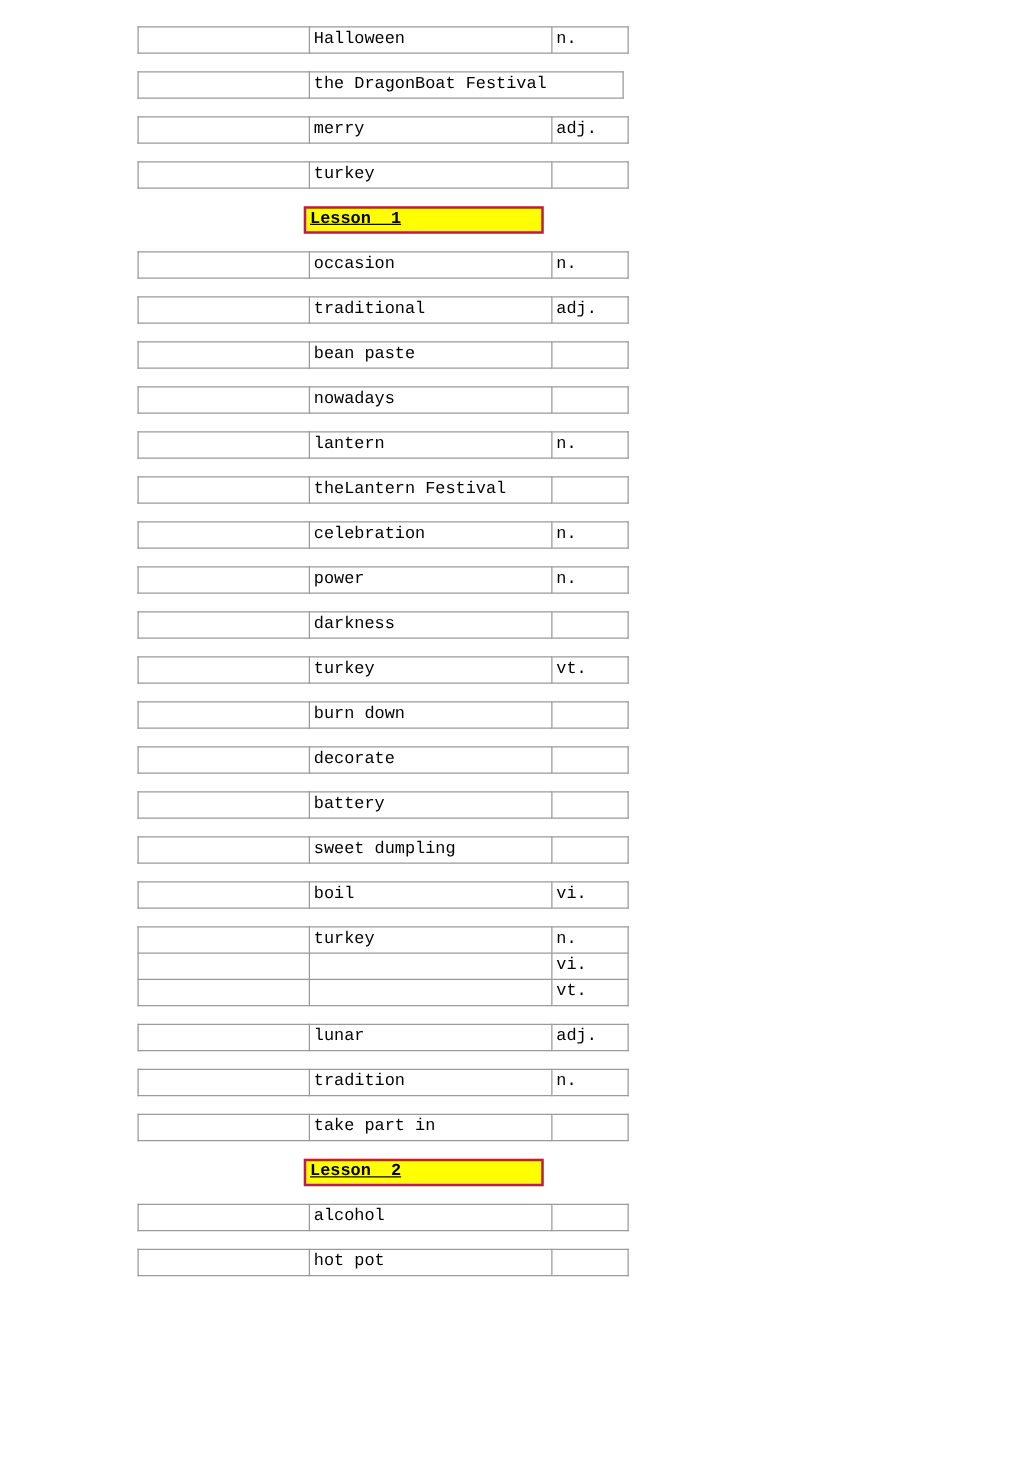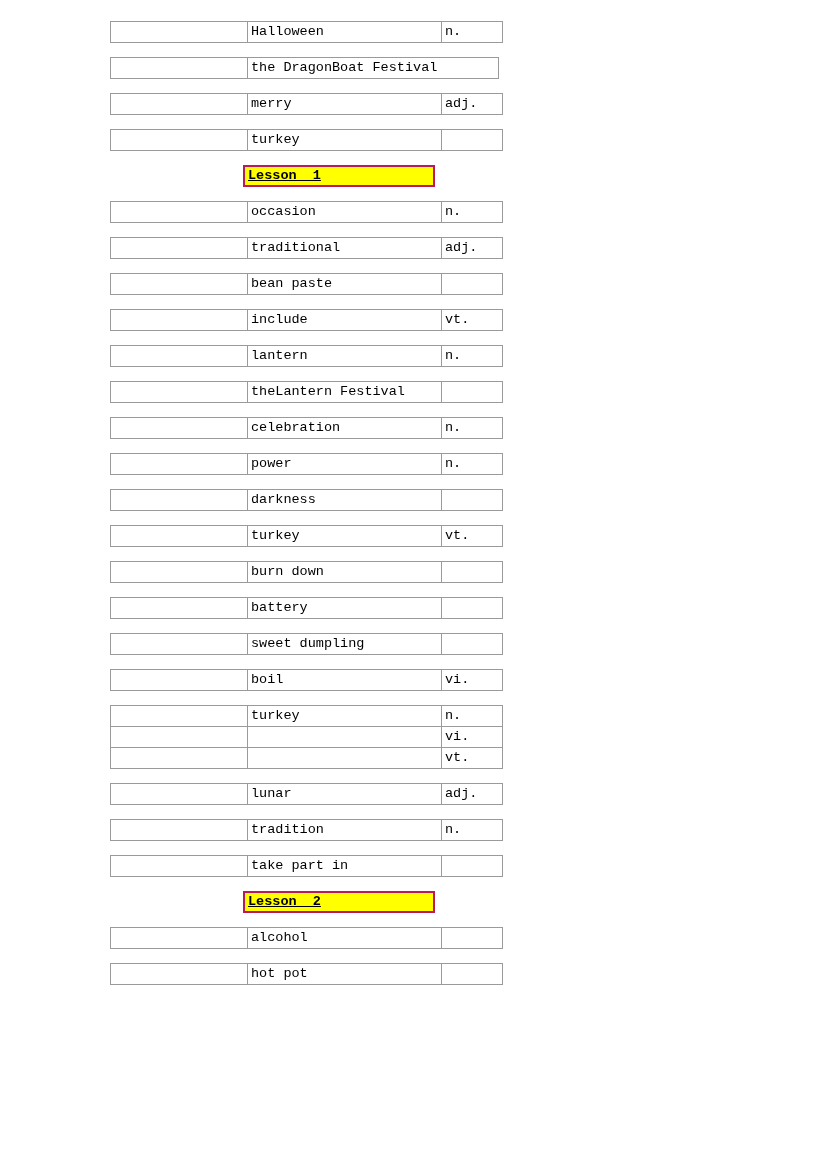--- a/index.html
+++ b/index.html
@@ -149,22 +149,22 @@
             <td class="c-blank"></td>
             <td class="c-word">bean paste</td>
             <td class="c-pos"></td>
           </tr>
         </tbody>
       </table>
       <table class="row-block">
         <tbody>
           <tr>
             <td class="c-blank"></td>
-            <td class="c-word">include</td>
-            <td class="c-pos">vt.</td>
+            <td class="c-word">nowadays</td>
+            <td class="c-pos"></td>
           </tr>
         </tbody>
       </table>
       <table class="row-block">
         <tbody>
           <tr>
             <td class="c-blank"></td>
             <td class="c-word">lantern</td>
             <td class="c-pos">n.</td>
           </tr>
@@ -221,20 +221,29 @@
             <td class="c-blank"></td>
             <td class="c-word">burn down</td>
             <td class="c-pos"></td>
           </tr>
         </tbody>
       </table>
       <table class="row-block">
         <tbody>
           <tr>
             <td class="c-blank"></td>
+            <td class="c-word">decorate</td>
+            <td class="c-pos"></td>
+          </tr>
+        </tbody>
+      </table>
+      <table class="row-block">
+        <tbody>
+          <tr>
+            <td class="c-blank"></td>
             <td class="c-word">battery</td>
             <td class="c-pos"></td>
           </tr>
         </tbody>
       </table>
       <table class="row-block">
         <tbody>
           <tr>
             <td class="c-blank"></td>
             <td class="c-word">sweet dumpling</td>

